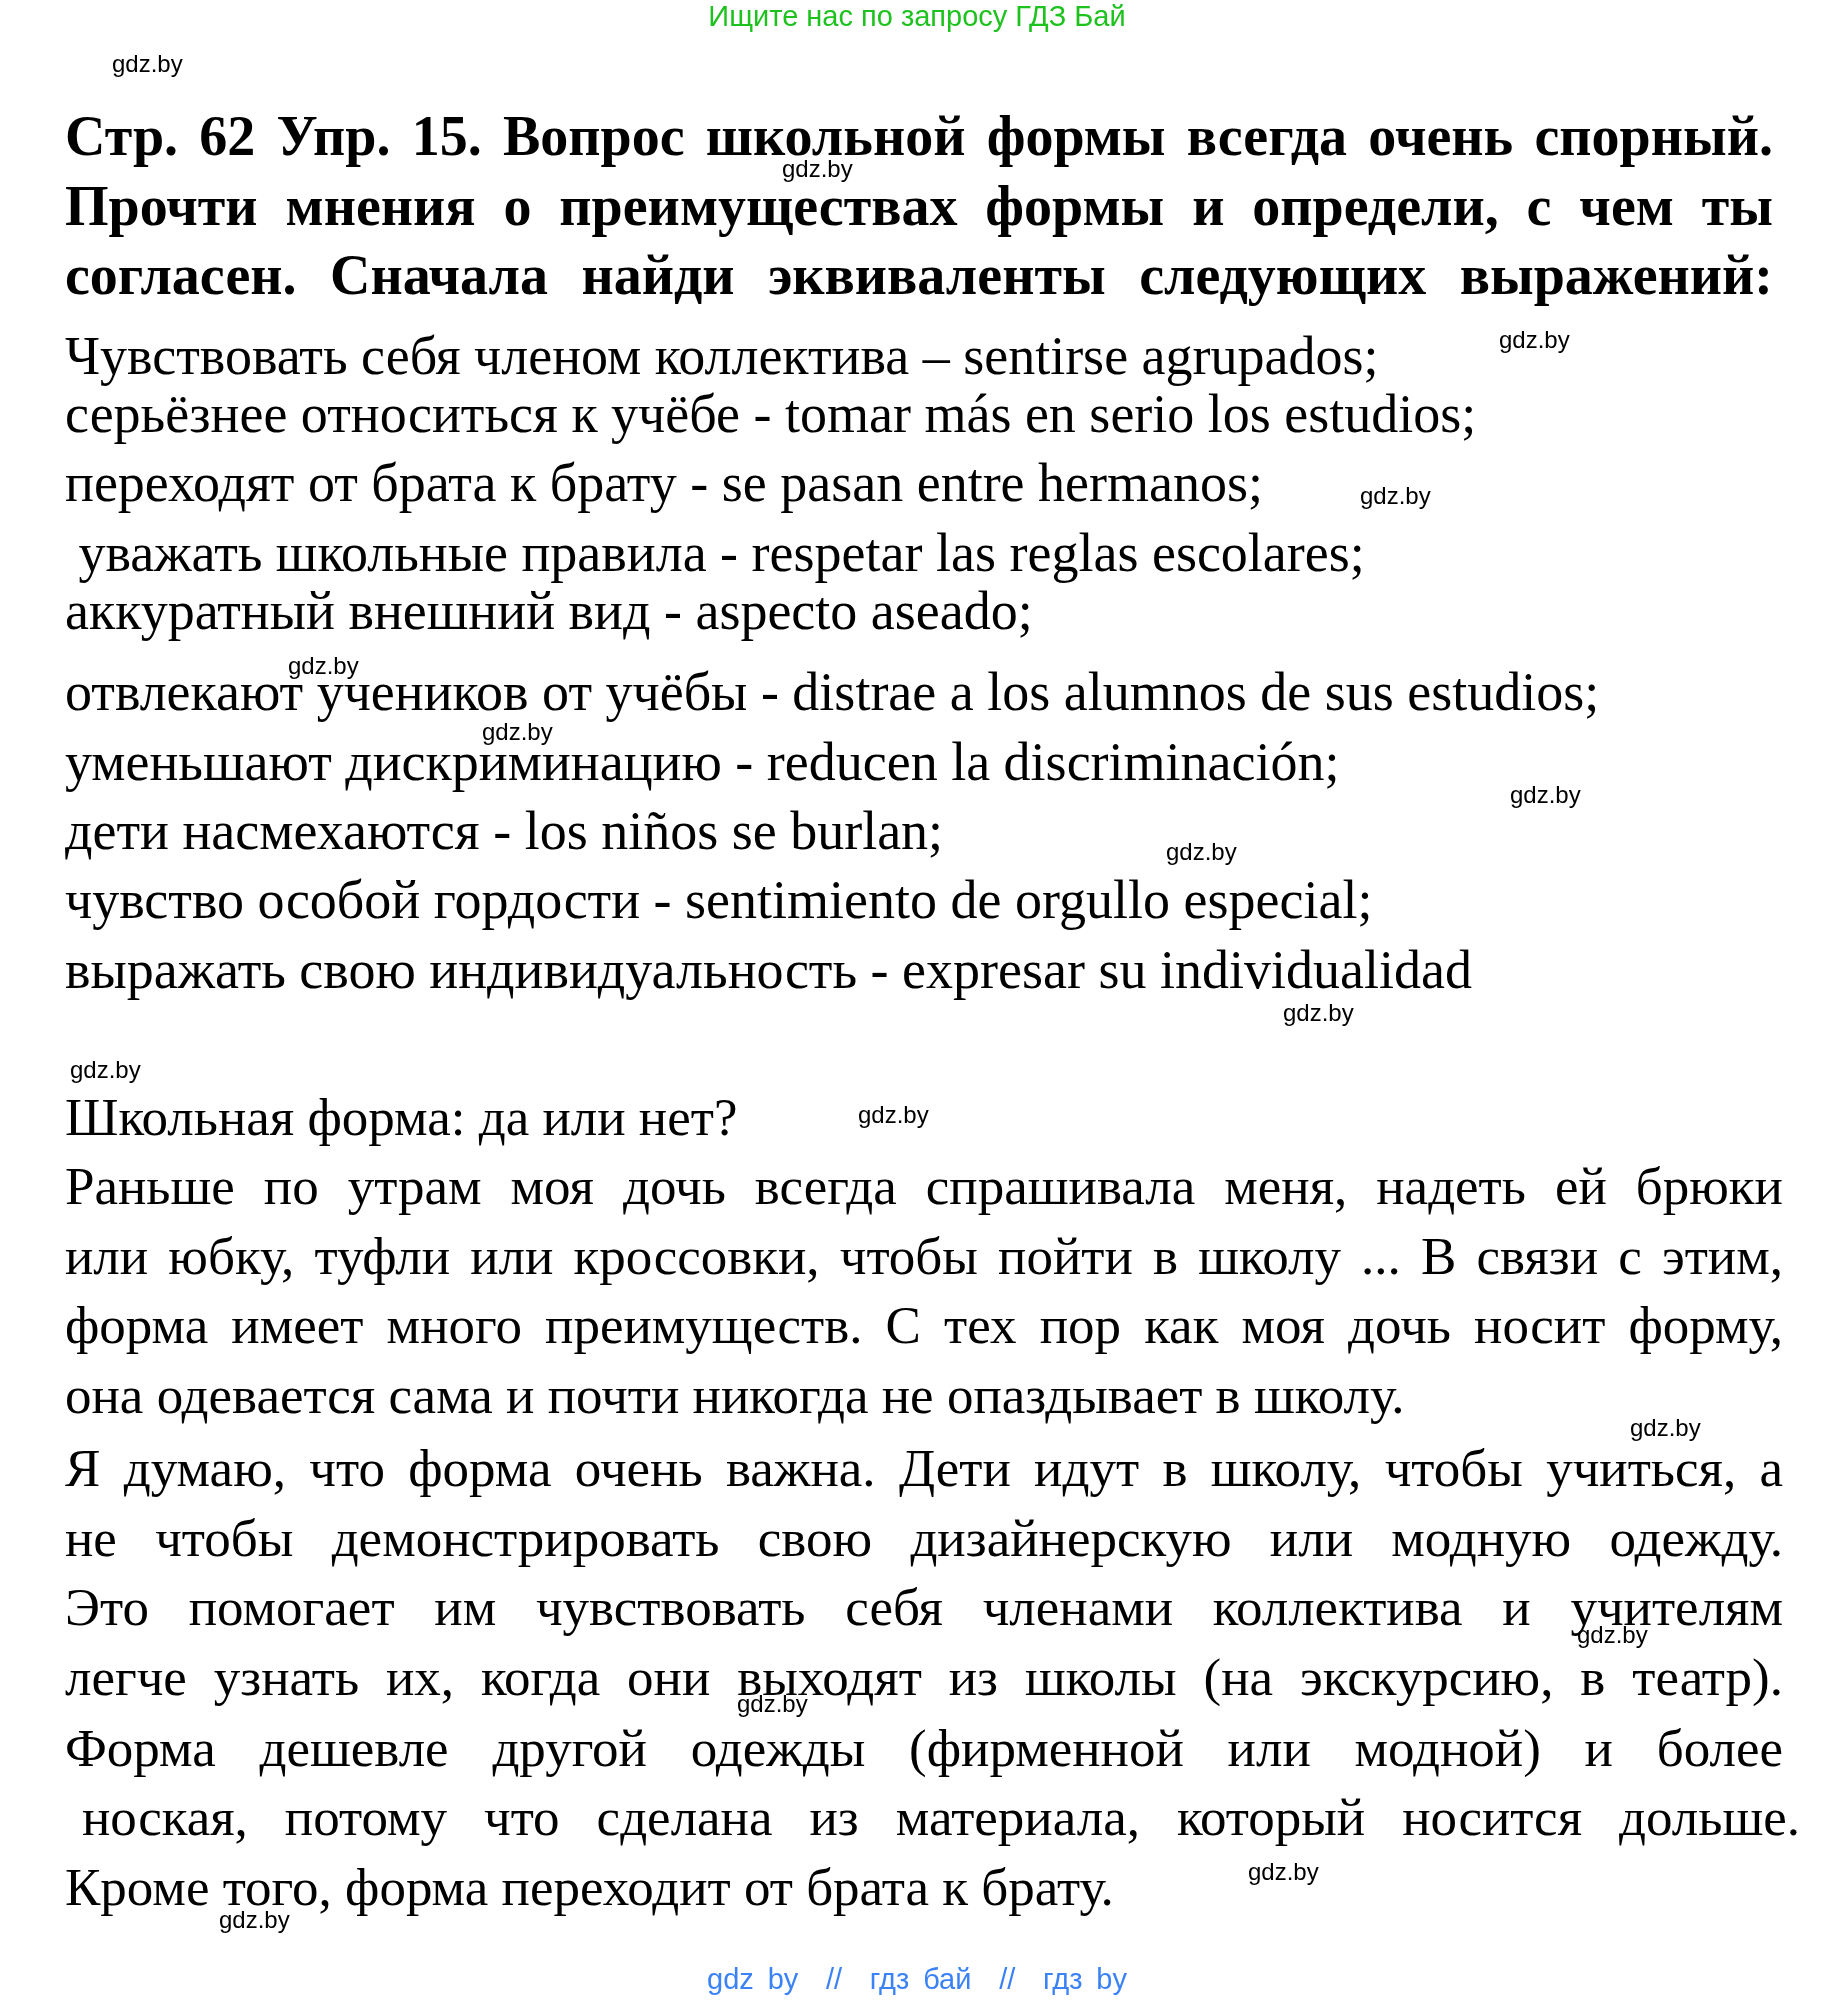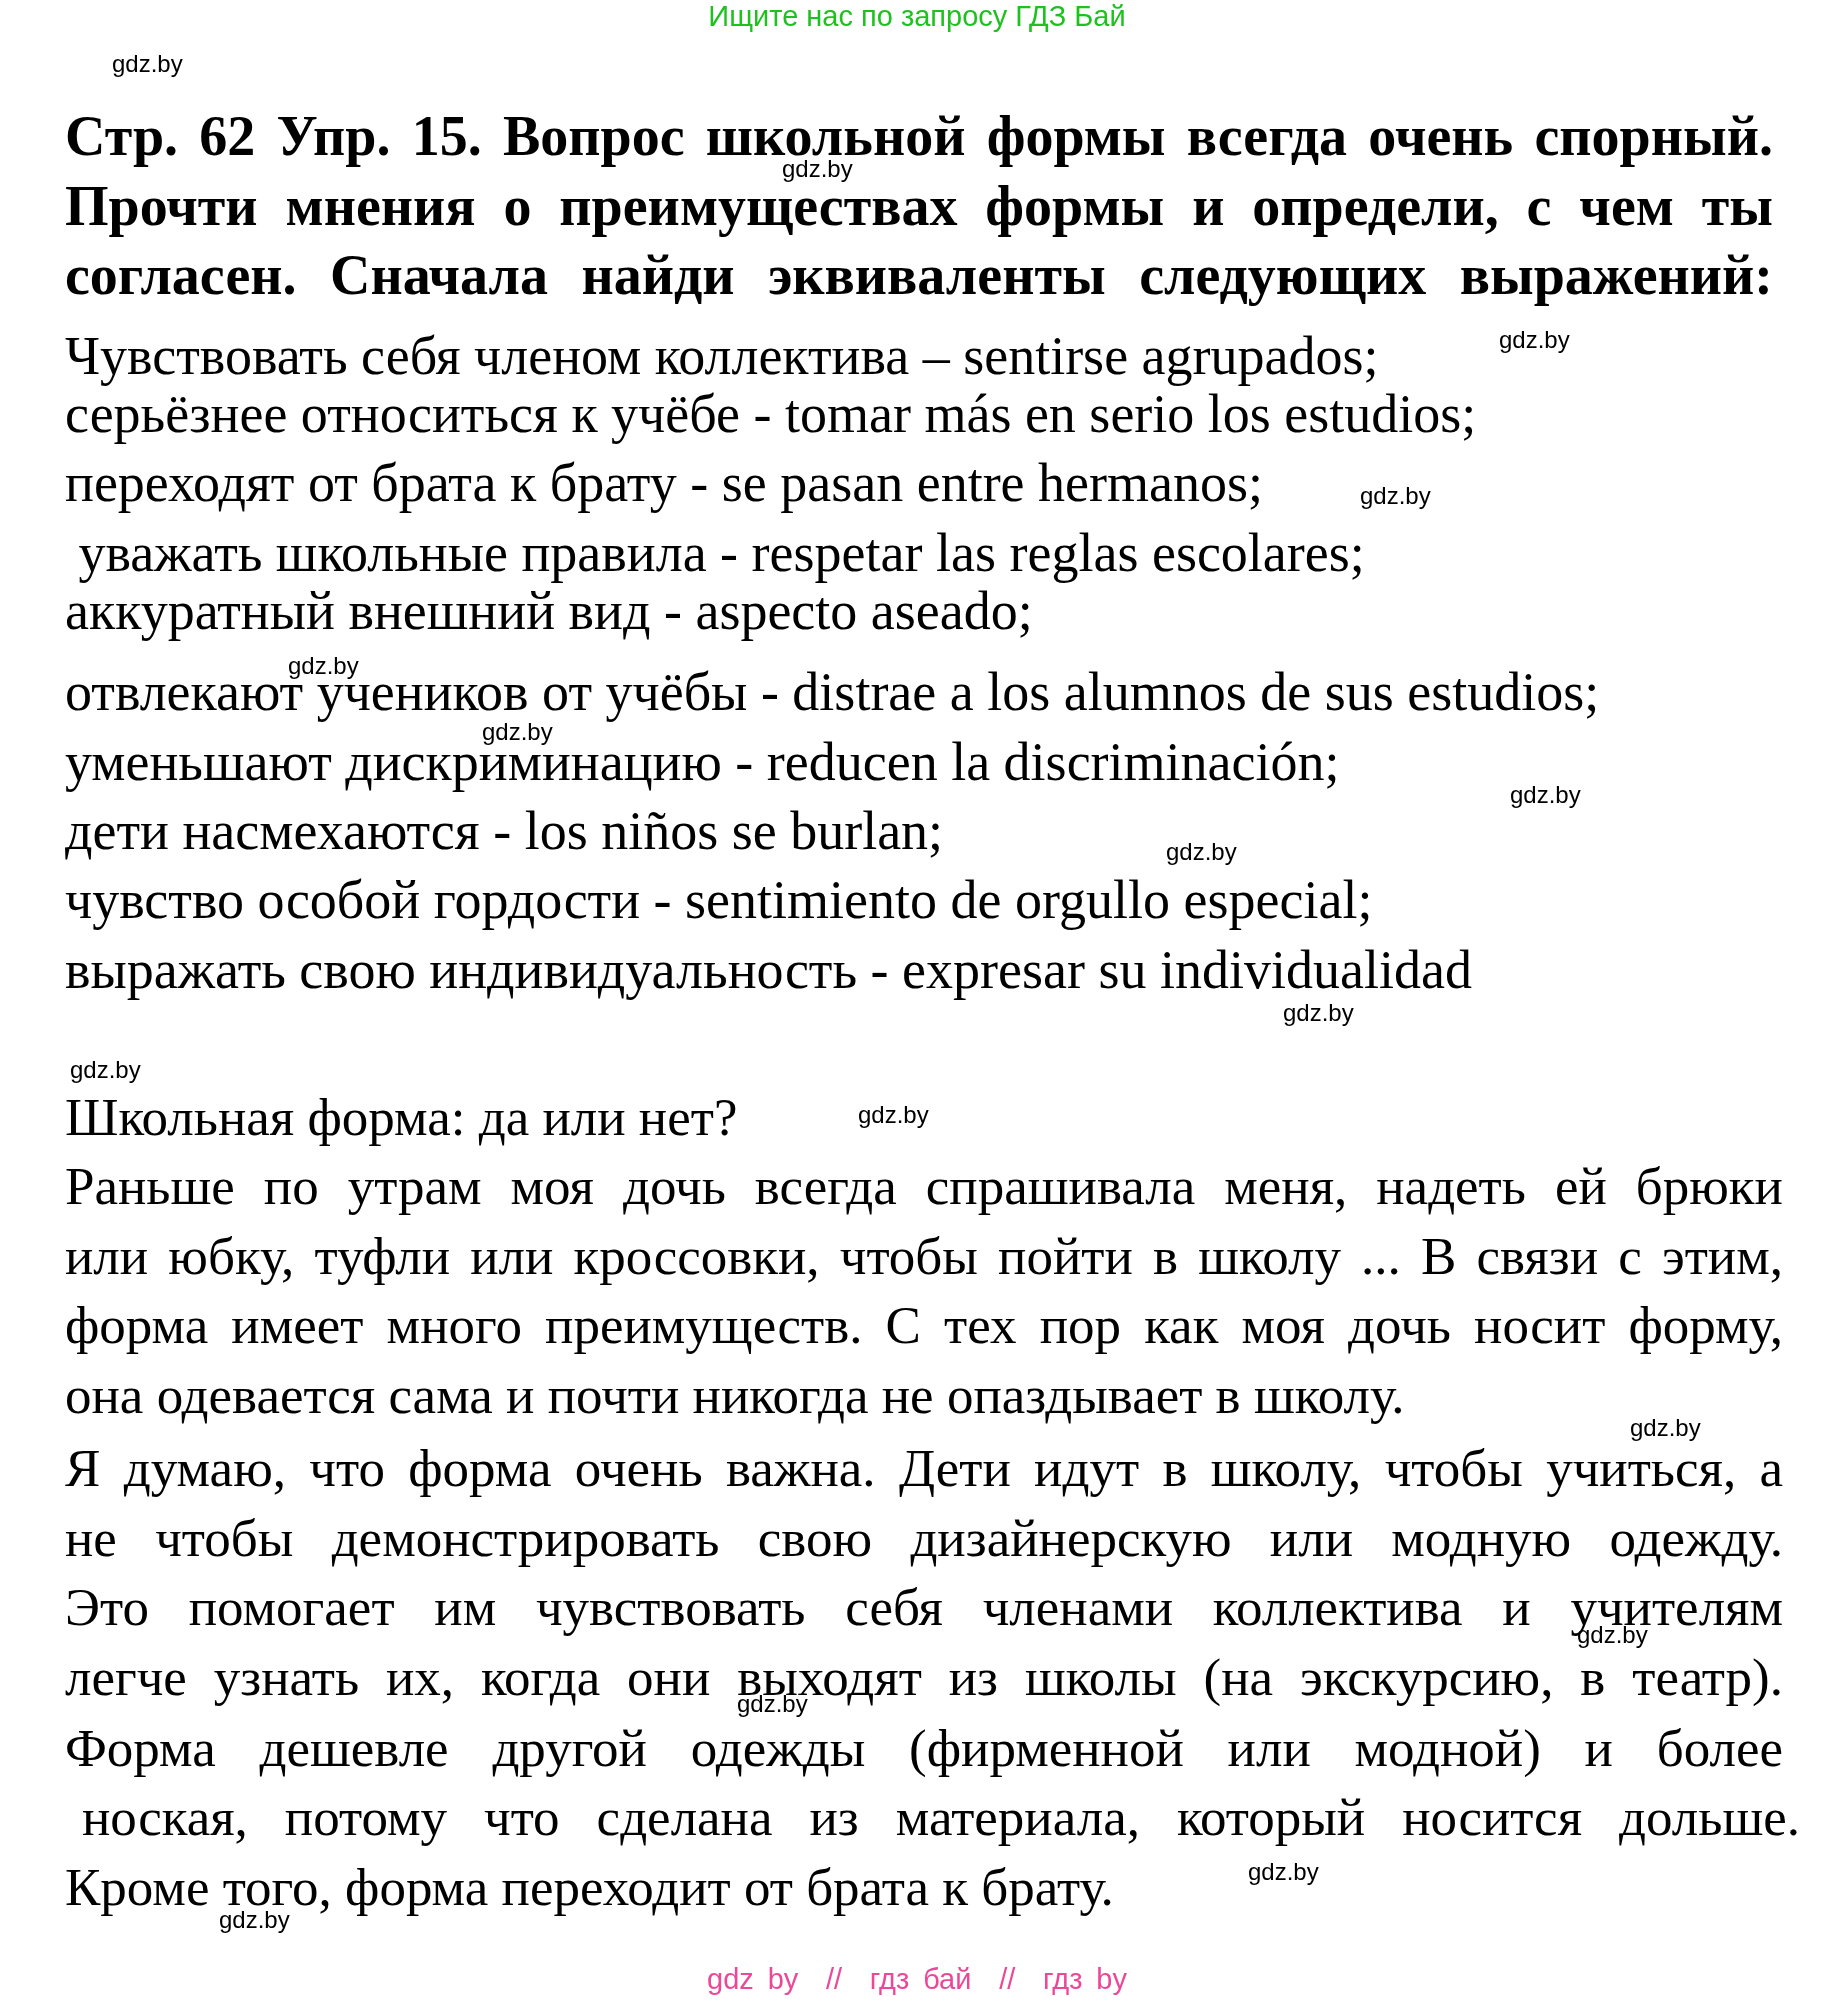--- a/index.html
+++ b/index.html
@@ -20,21 +20,21 @@
   .vocab-line { font-size:54px; line-height:58px; }
   .body-line { font-size:53px; line-height:58px; }
   .justify { width:1718px; text-align:justify; text-align-last:justify; white-space:normal; }
   .wm {
     position:absolute; font-family:"Liberation Sans", sans-serif;
     font-size:24px; line-height:27px; color:#000000;
   }
   .footer {
     position:absolute; left:0; top:1962px; width:1834px; text-align:center;
     font-family:"Liberation Sans", sans-serif; font-size:29px; line-height:35px;
-    color:#ec4899; word-spacing:5.8px;
+    color:#3b82f6; word-spacing:5.8px;
   }
 </style>
 </head>
 <body>
 
 <div class="header">Ищите нас по запросу ГДЗ Бай</div>
 
 <div class="line title-line" style="top:107px;">Стр. 62 Упр. 15. Вопрос школьной формы всегда очень спорный.</div>
 <div class="line title-line" style="top:177px;">Прочти мнения о преимуществах формы и определи, с чем ты</div>
 <div class="line title-line" style="top:246px;">согласен. Сначала найди эквиваленты следующих выражений:</div>

